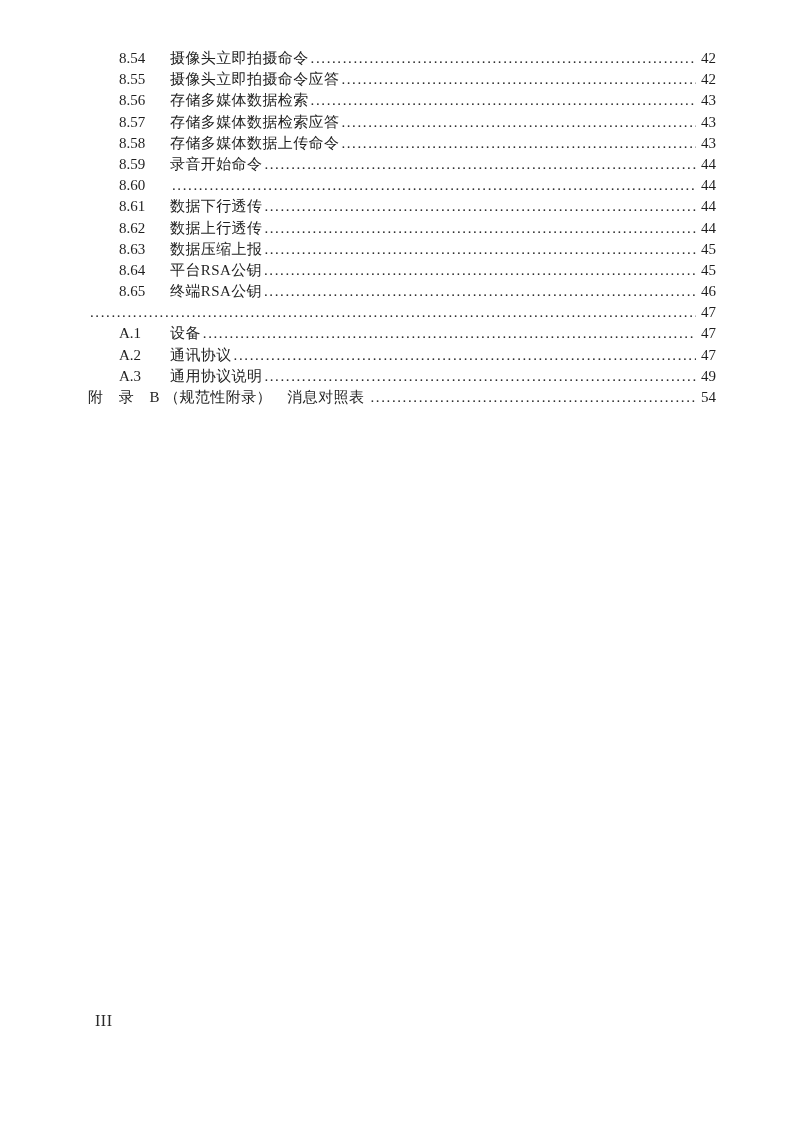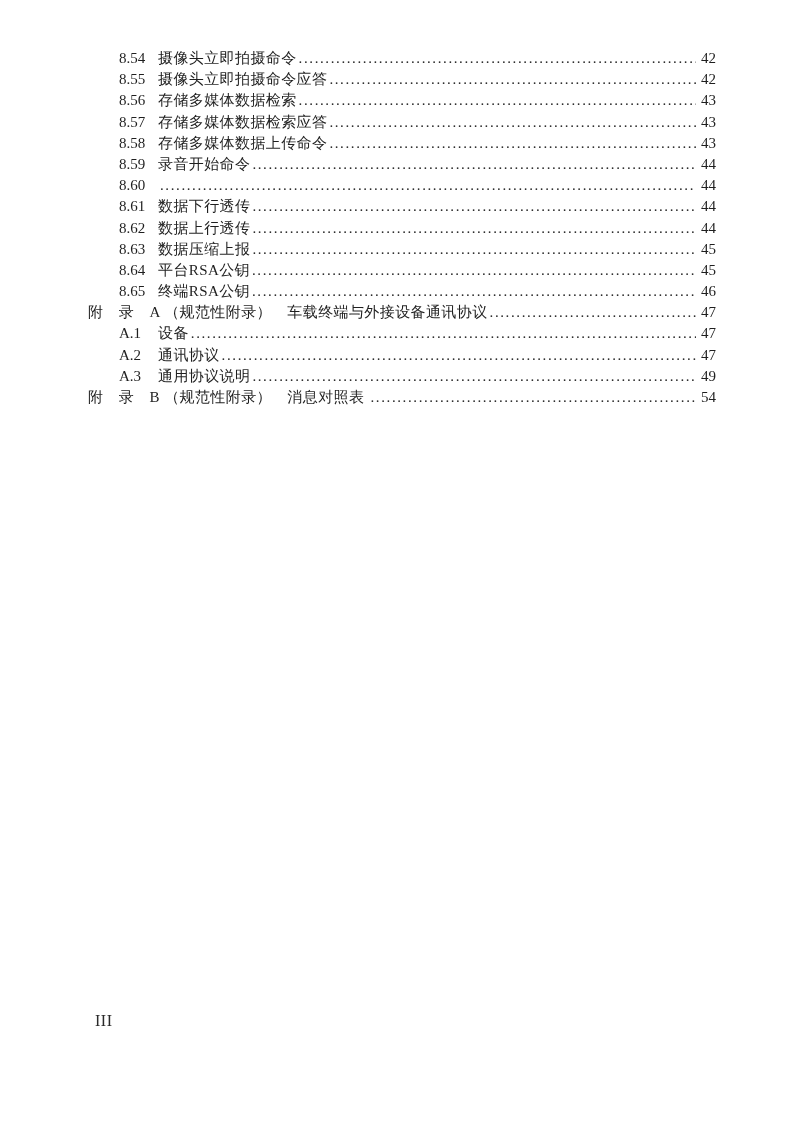--- a/index.html
+++ b/index.html
@@ -27,21 +27,21 @@
     display: flex;
     align-items: baseline;
     height: 21.2px;
     line-height: 21.2px;
     font-size: 15px;
     white-space: nowrap;
   }
   .toc-row.sub { padding-left: 31px; }
   .toc-num {
     min-width: 27px;
-    margin-right: 12px;
+    margin-right: 24px;
   }
   .toc-title {
     letter-spacing: 0.4px;
     white-space: pre;
   }
   .toc-dots {
     flex: 1;
     overflow: hidden;
     white-space: nowrap;
     letter-spacing: 1.6px;
@@ -136,21 +136,20 @@
     <span class="toc-page">45</span>
   </div>
       <div class="toc-row sub">
     <span class="toc-num">8.65</span>
     <span class="toc-title">终端RSA公钥</span>
     <span class="toc-dots"></span>
     <span class="toc-page">46</span>
   </div>
       <div class="toc-row top">
 
-    <span class="toc-title">附　录　A （规范性附录）　车载终端与外接设备通讯协议</span>
     <span class="toc-dots"></span>
     <span class="toc-page">47</span>
   </div>
       <div class="toc-row sub">
     <span class="toc-num">A.1</span>
     <span class="toc-title">设备</span>
     <span class="toc-dots"></span>
     <span class="toc-page">47</span>
   </div>
       <div class="toc-row sub">

